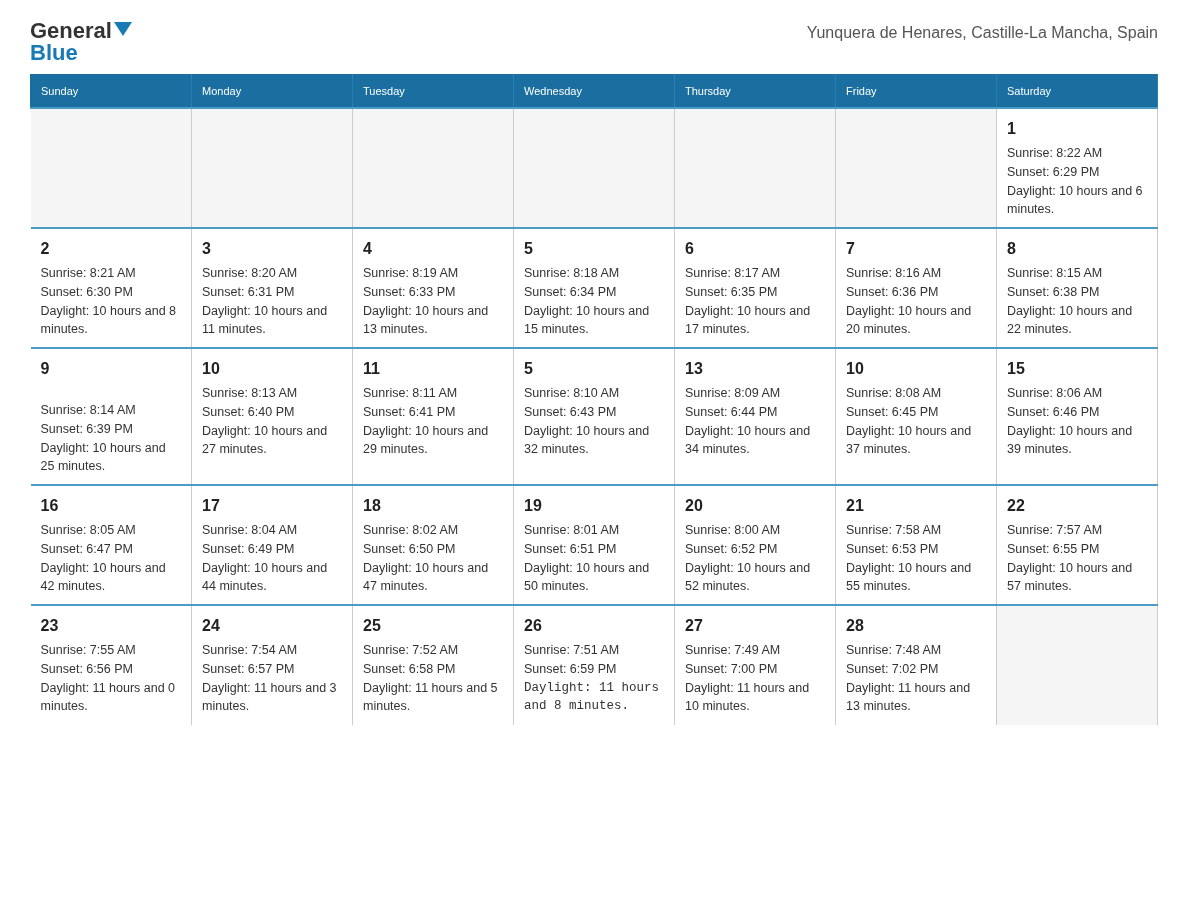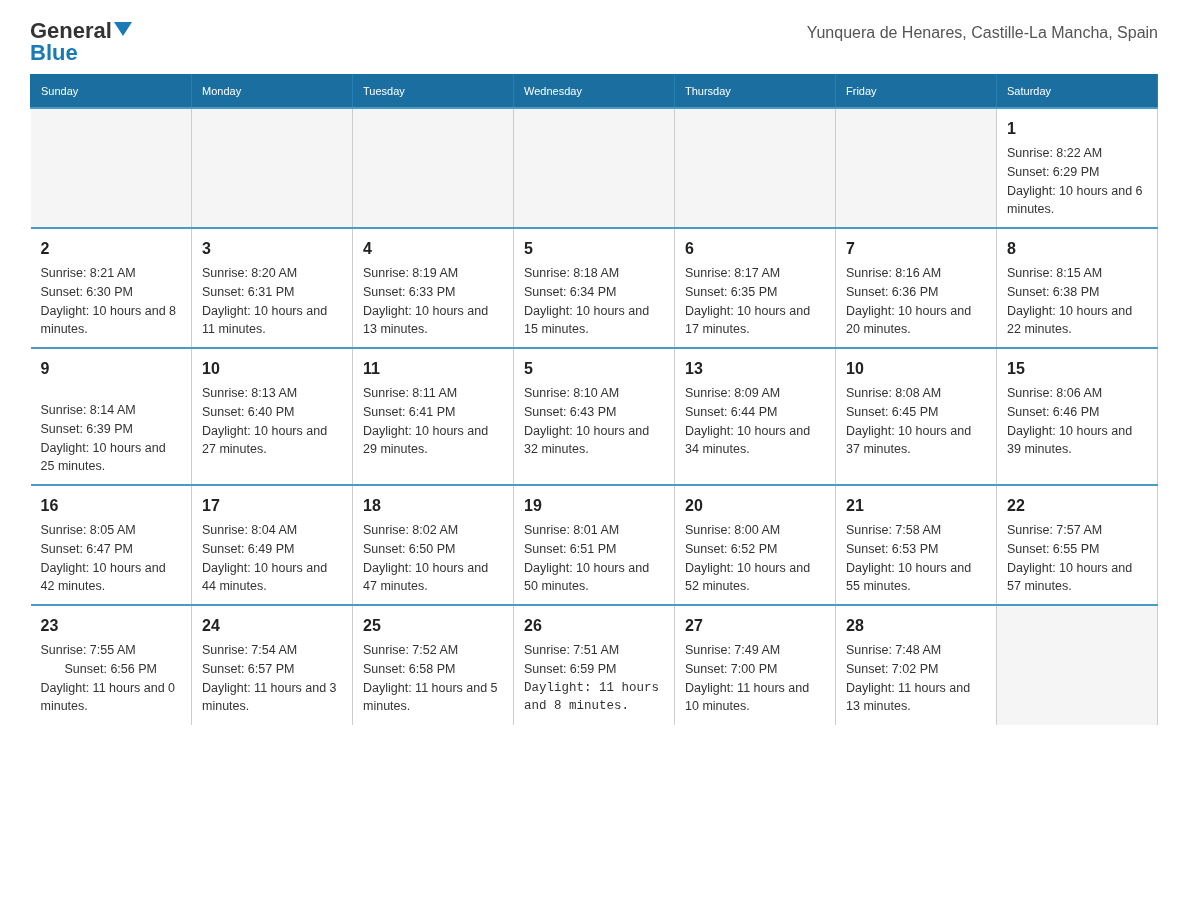--- a/index.html
+++ b/index.html
@@ -332,21 +332,21 @@
             <span style="display: block;">Sunset: 6:55 PM</span>
             <span style="display: block;">Daylight: 10 hours and 57 minutes.</span>
           </div>
         </td>
       </tr>
       <tr>
         <td>
           <div class="cell-content">
             <span class="day-num">23</span>
             <span style="display: block;">Sunrise: 7:55 AM</span>
-            <span style="display: block; text-align: center;">Sunset: 6:56 PM</span>
+            <span style="display: block;">Sunset: 6:56 PM</span>
             <span style="display: block;">Daylight: 11 hours and 0 minutes.</span>
           </div>
         </td>
         <td>
           <div class="cell-content">
             <span class="day-num">24</span>
             <span style="display: block;">Sunrise: 7:54 AM</span>
             <span style="display: block;">Sunset: 6:57 PM</span>
             <span style="display: block;">Daylight: 11 hours and 3 minutes.</span>
           </div>

